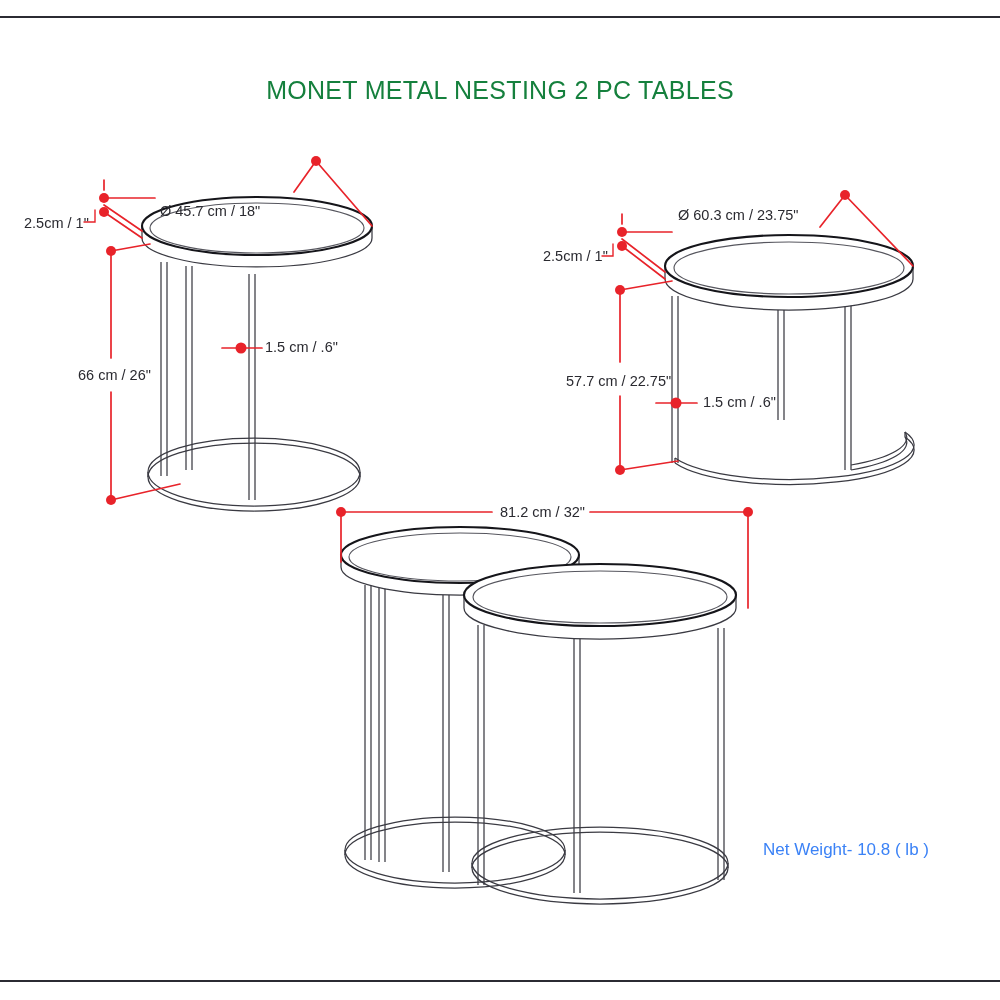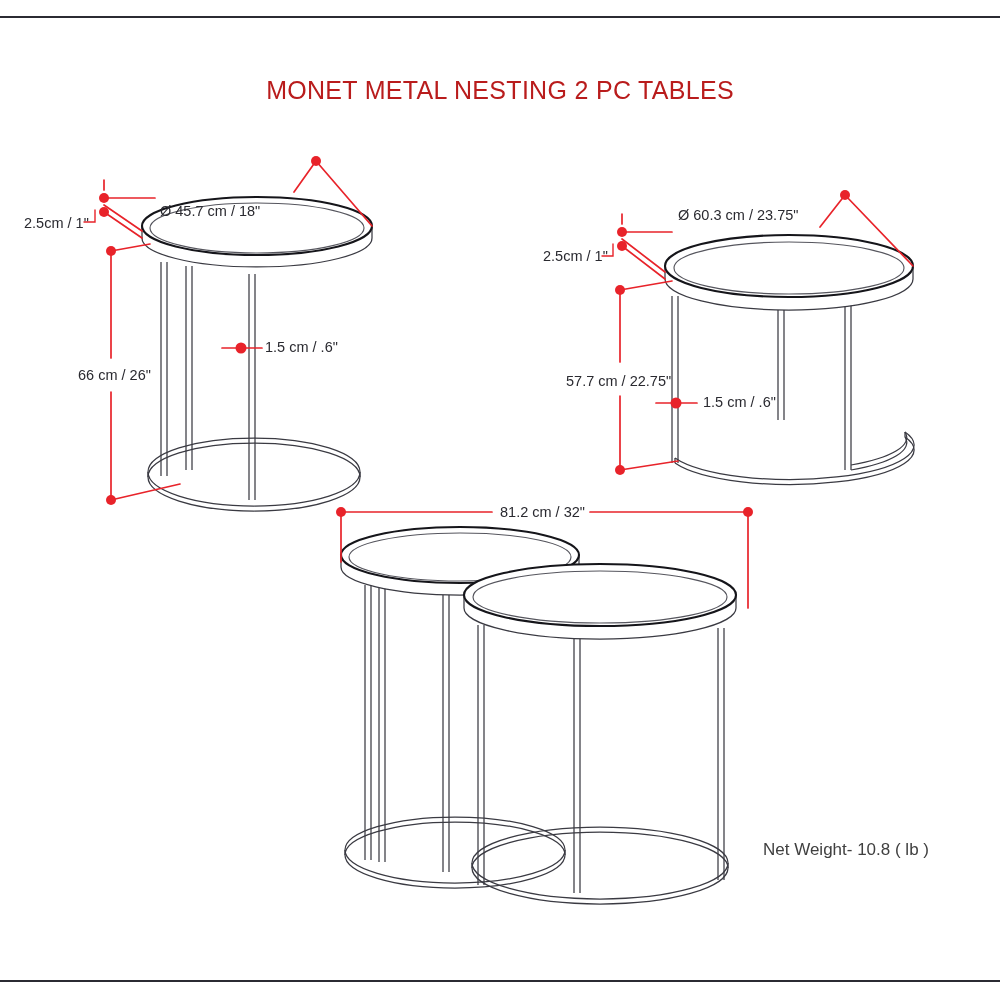--- a/index.html
+++ b/index.html
@@ -29,31 +29,31 @@
   #rule-bot  { top: 980px; }
 
   #page-title {
     position: absolute;
     left: 0;
     top: 76px;
     width: 1000px;
     text-align: center;
     font-size: 25px;
     letter-spacing: 0.3px;
-    color: #b91c1c;
+    color: #15803d;
     font-weight: 400;
     white-space: nowrap;
   }
 
   #net-weight {
     position: absolute;
     left: 763px;
     top: 840px;
     font-size: 17px;
-    color: #404040;
+    color: #3b82f6;
     white-space: nowrap;
   }
 
   .dimlabel {
     position: absolute;
     font-size: 14.5px;
     color: #2a2a30;
     white-space: nowrap;
     line-height: 1;
   }

